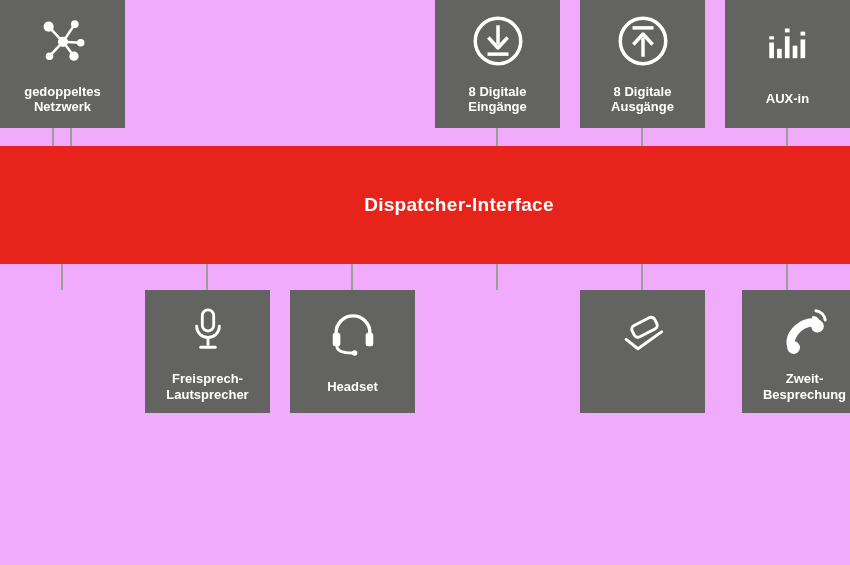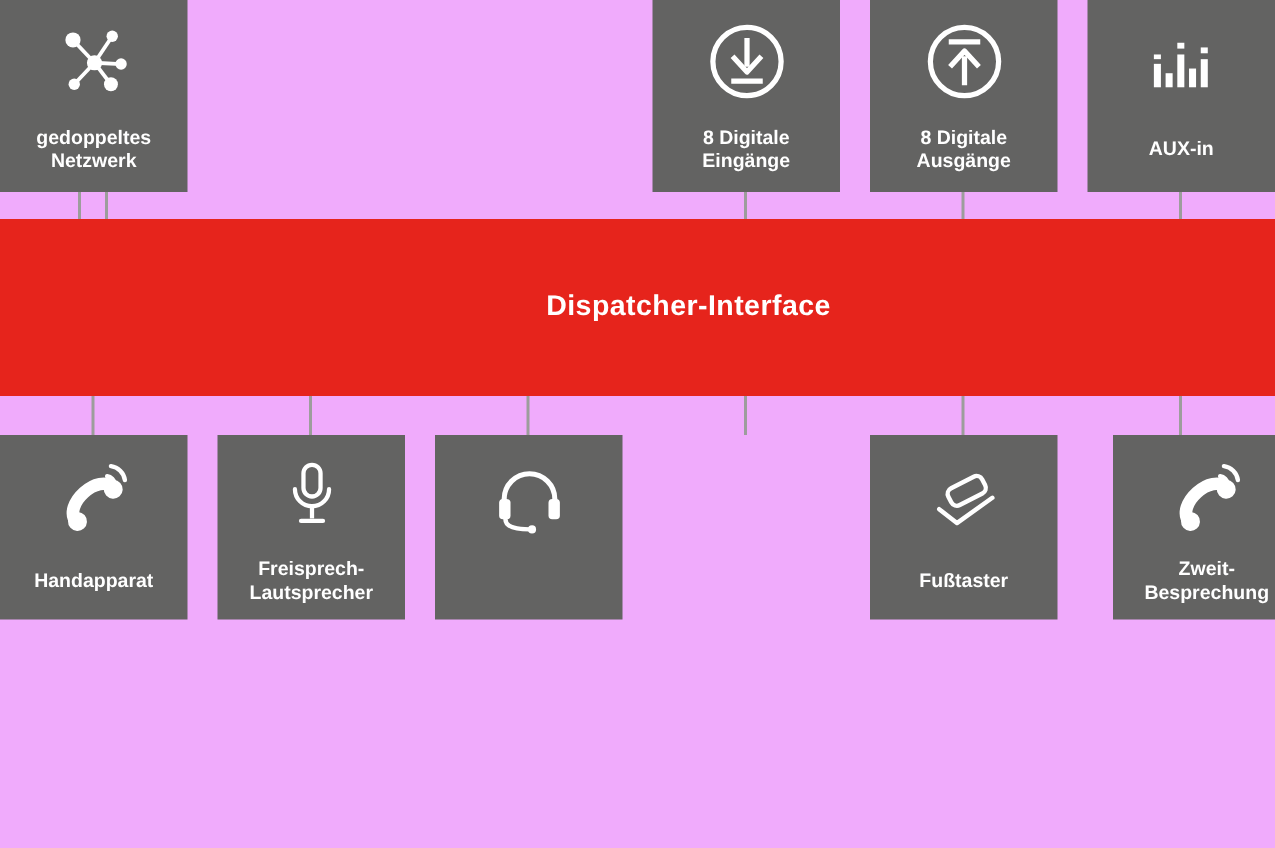--- a/index.html
+++ b/index.html
@@ -150,80 +150,66 @@
   <div class="connector botc" style="left:206px"></div>
   <div class="connector botc" style="left:351px"></div>
   <div class="connector botc" style="left:496px"></div>
   <div class="connector botc" style="left:641px"></div>
   <div class="connector botc" style="left:786px"></div>
 
   <div class="banner">
     <div>Dispatcher-Interface</div>
   </div>
 
-  <div class="node bottom" style="left:0px">
+
+  <div class="node bottom" style="left:145px">
+    <div class="icon">
+      <svg width="52" height="54" viewBox="0 0 64 64">
+        <rect x="25" y="6" width="14" height="26" rx="7" fill="none" stroke="#fff" stroke-width="3.5"></rect>
+        <path d="M18 26 a14 14 0 0 0 28 0" fill="none" stroke="#fff" stroke-width="3.5" stroke-linecap="round"></path>
+        <line x1="32" y1="41" x2="32" y2="50" stroke="#fff" stroke-width="3.5"></line>
+        <line x1="23" y1="52" x2="41" y2="52" stroke="#fff" stroke-width="3.5" stroke-linecap="round"></line>
+      </svg>
+    </div>
+    <div class="label">Freisprech-
+Lautsprecher</div>
+  </div>
+
+  <div class="node bottom" style="left:290px">
+    <div class="icon">
+      <svg width="54" height="54" viewBox="0 0 64 64">
+        <path d="M12 40 v-6 a20 20 0 0 1 40 0 v6" fill="none" stroke="#fff" stroke-width="4"></path>
+        <rect x="8" y="34" width="9" height="16" rx="3" fill="#fff"></rect>
+        <rect x="47" y="34" width="9" height="16" rx="3" fill="#fff"></rect>
+        <path d="M13 50 c0 6 9 8 19 8" fill="none" stroke="#fff" stroke-width="3.5" stroke-linecap="round"></path>
+        <circle cx="34" cy="58" r="3.2" fill="#fff"></circle>
+      </svg>
+    </div>
+    <div class="label">Headset</div>
+  </div>
+
+
+  <div class="node bottom" style="left:580px">
+    <div class="icon">
+      <svg width="54" height="54" viewBox="0 0 64 64">
+        <rect x="19" y="20" width="30" height="15" rx="5" transform="rotate(-27 34 28)" fill="none" stroke="#fff" stroke-width="3.5"></rect>
+        <path d="M12 42 l14 11 l28 -20" fill="none" stroke="#fff" stroke-width="3.5" stroke-linecap="round" stroke-linejoin="round"></path>
+      </svg>
+    </div>
+  </div>
+
+  <div class="node bottom" style="left:742px">
     <div class="icon">
       <svg width="54" height="54" viewBox="0 0 64 64">
         <g transform="rotate(-42 30 36)">
           <path d="M10 40 C10 22 50 22 50 40" fill="none" stroke="#fff" stroke-width="10" stroke-linecap="round"></path>
           <circle cx="11" cy="40" r="7.5" fill="#fff"></circle>
           <circle cx="49" cy="40" r="7.5" fill="#fff"></circle>
         </g>
         <path d="M45 8 a13 13 0 0 1 11 11" fill="none" stroke="#fff" stroke-width="3.5" stroke-linecap="round"></path>
         <path d="M42 16 a7 7 0 0 1 6 6" fill="none" stroke="#fff" stroke-width="3.5" stroke-linecap="round"></path>
       </svg>
     </div>
-    <div class="label">Handapparat</div>
-  </div>
-
-  <div class="node bottom" style="left:145px">
-    <div class="icon">
-      <svg width="52" height="54" viewBox="0 0 64 64">
-        <rect x="25" y="6" width="14" height="26" rx="7" fill="none" stroke="#fff" stroke-width="3.5"></rect>
-        <path d="M18 26 a14 14 0 0 0 28 0" fill="none" stroke="#fff" stroke-width="3.5" stroke-linecap="round"></path>
-        <line x1="32" y1="41" x2="32" y2="50" stroke="#fff" stroke-width="3.5"></line>
-        <line x1="23" y1="52" x2="41" y2="52" stroke="#fff" stroke-width="3.5" stroke-linecap="round"></line>
-      </svg>
-    </div>
-    <div class="label">Freisprech-
-Lautsprecher</div>
-  </div>
-
-  <div class="node bottom" style="left:290px">
-    <div class="icon">
-      <svg width="54" height="54" viewBox="0 0 64 64">
-        <path d="M12 40 v-6 a20 20 0 0 1 40 0 v6" fill="none" stroke="#fff" stroke-width="4"></path>
-        <rect x="8" y="34" width="9" height="16" rx="3" fill="#fff"></rect>
-        <rect x="47" y="34" width="9" height="16" rx="3" fill="#fff"></rect>
-        <path d="M13 50 c0 6 9 8 19 8" fill="none" stroke="#fff" stroke-width="3.5" stroke-linecap="round"></path>
-        <circle cx="34" cy="58" r="3.2" fill="#fff"></circle>
-      </svg>
-    </div>
-  </div>
-
-
-  <div class="node bottom" style="left:580px">
-    <div class="icon">
-      <svg width="54" height="54" viewBox="0 0 64 64">
-        <rect x="19" y="20" width="30" height="15" rx="5" transform="rotate(-27 34 28)" fill="none" stroke="#fff" stroke-width="3.5"></rect>
-        <path d="M12 42 l14 11 l28 -20" fill="none" stroke="#fff" stroke-width="3.5" stroke-linecap="round" stroke-linejoin="round"></path>
-      </svg>
-    </div>
-    <div class="label">Fußtaster</div>
-  </div>
-
-  <div class="node bottom" style="left:742px">
-    <div class="icon">
-      <svg width="54" height="54" viewBox="0 0 64 64">
-        <g transform="rotate(-42 30 36)">
-          <path d="M10 40 C10 22 50 22 50 40" fill="none" stroke="#fff" stroke-width="10" stroke-linecap="round"></path>
-          <circle cx="11" cy="40" r="7.5" fill="#fff"></circle>
-          <circle cx="49" cy="40" r="7.5" fill="#fff"></circle>
-        </g>
-        <path d="M45 8 a13 13 0 0 1 11 11" fill="none" stroke="#fff" stroke-width="3.5" stroke-linecap="round"></path>
-        <path d="M42 16 a7 7 0 0 1 6 6" fill="none" stroke="#fff" stroke-width="3.5" stroke-linecap="round"></path>
-      </svg>
-    </div>
     <div class="label">Zweit-
 Besprechung</div>
   </div>
 
 </div>
 
 </body></html>

